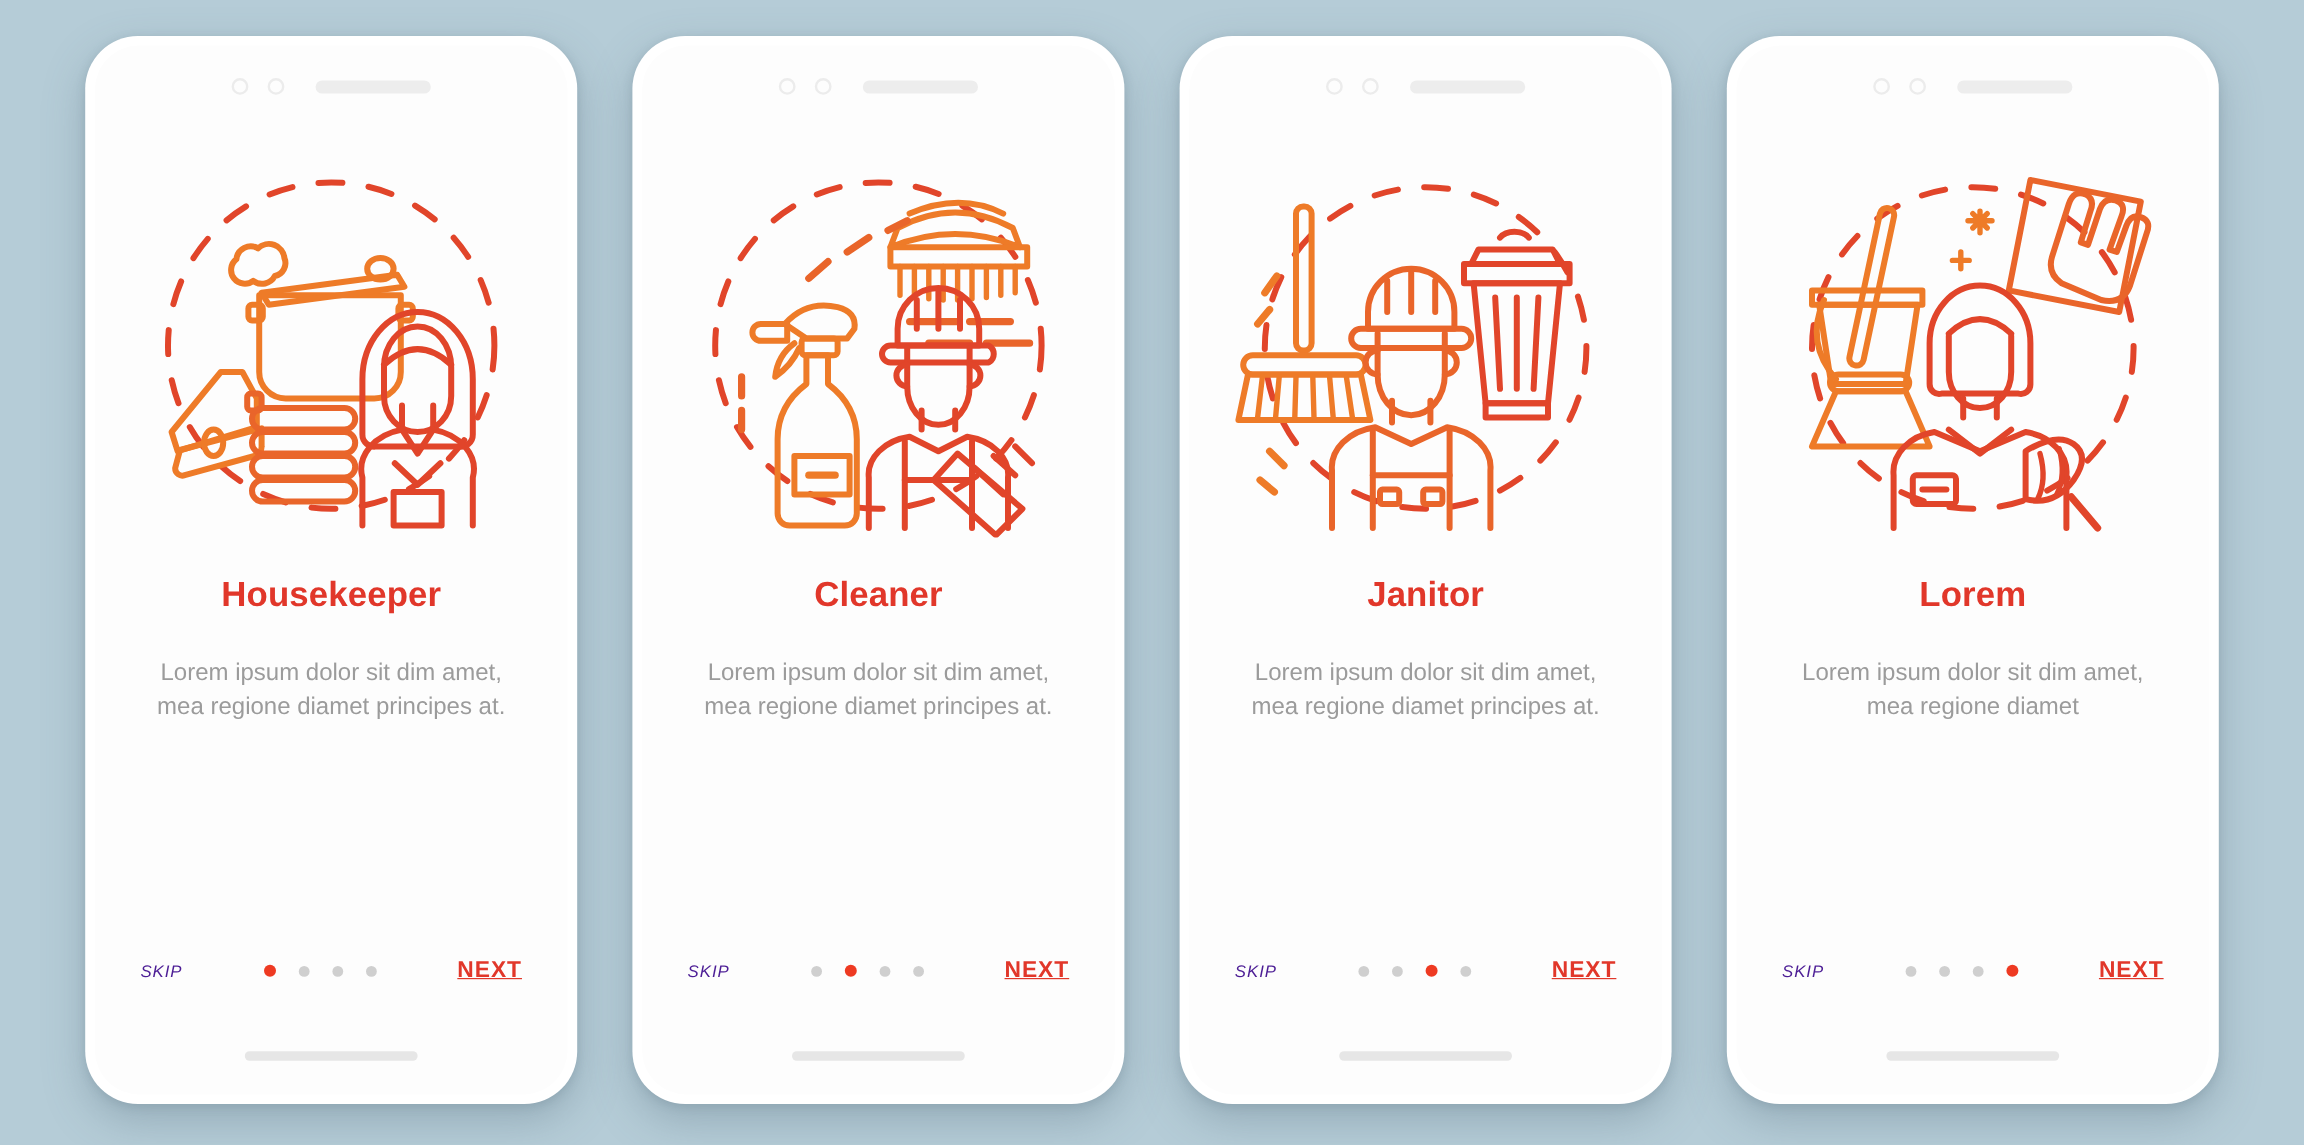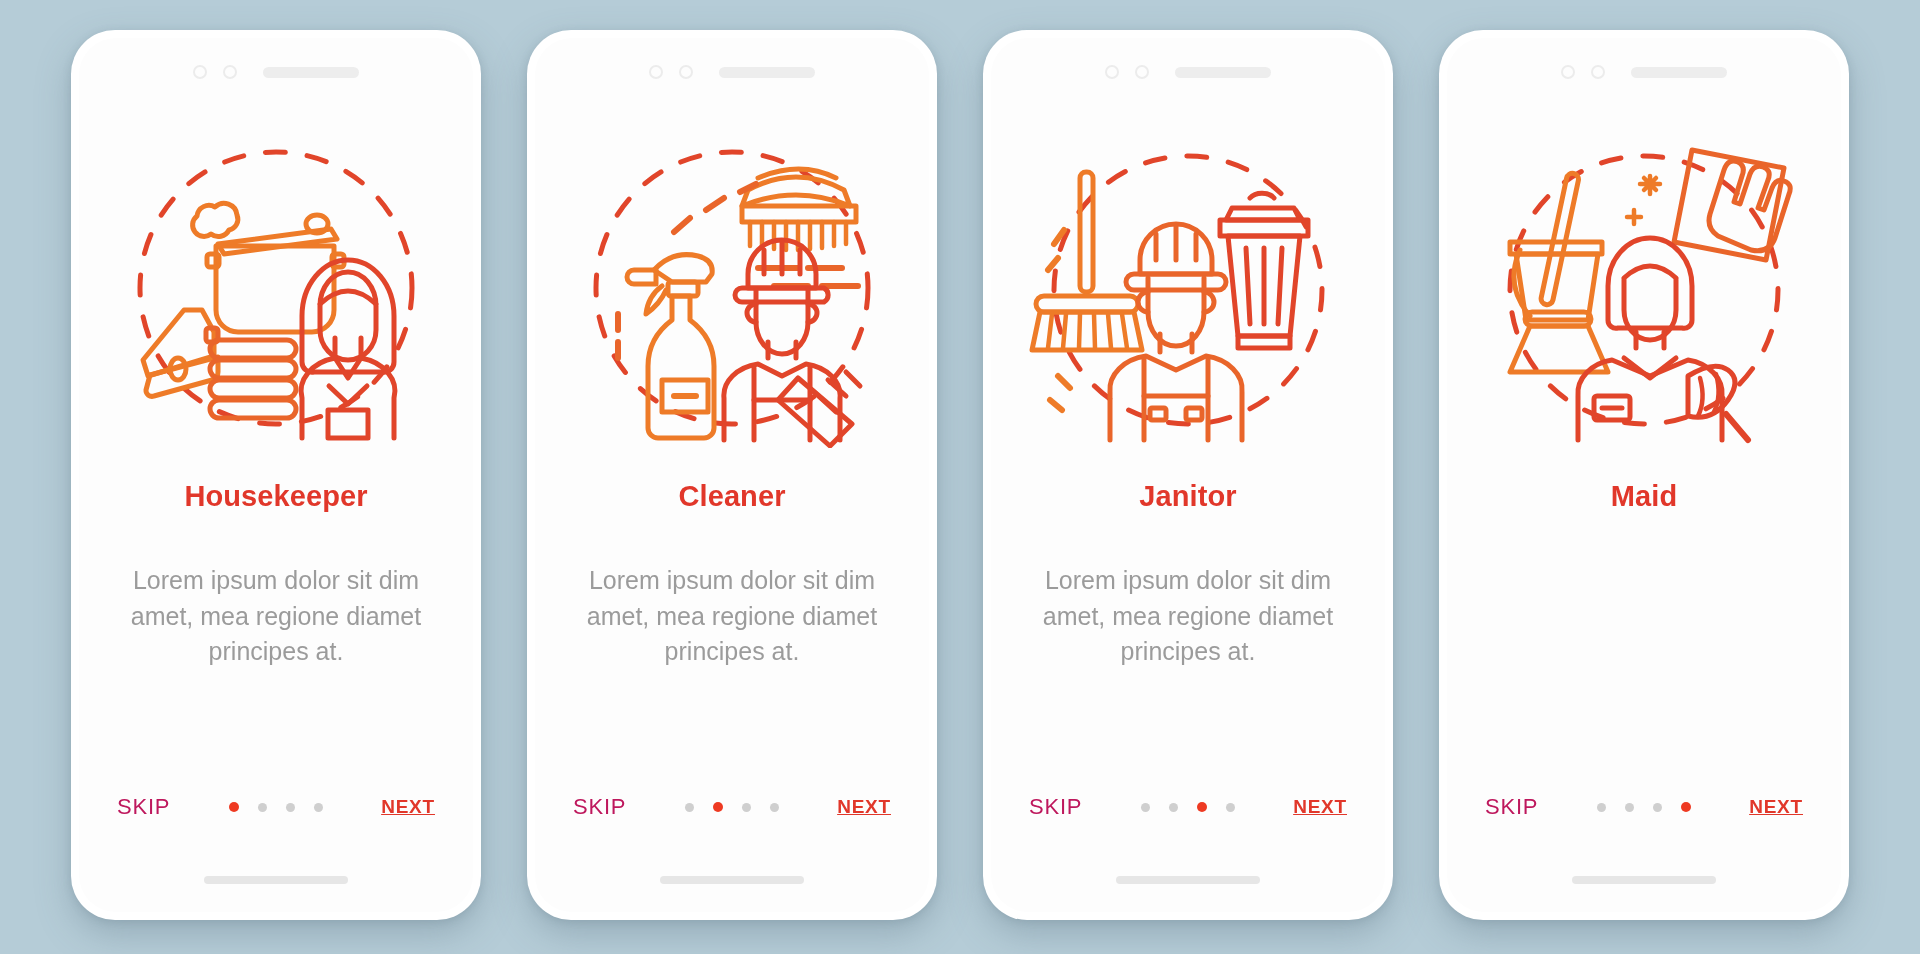--- a/index.html
+++ b/index.html
@@ -79,24 +79,24 @@
   
   .card-title {
     margin-top: 8px;
     font-size: 29px;
     font-weight: 700;
     color: #e1372a;
     letter-spacing: .1px;
     text-align: center;
   }
   .card-desc {
-    margin-top: 26px;
+    margin-top: 10px;
     width: 300px;
     text-align: center;
-    font-size: 25px;
+    font-size: 20px;
     line-height: 1.42;
     color: #9b9b9b;
     font-weight: 400;
   }
 
   
   .cta {
     margin-top: 22px;
     width: 210px;
     height: 48px;
@@ -114,24 +114,25 @@
   .nav {
     position: absolute;
     left: 0; right: 0;
     bottom: 92px;
     display: flex;
     align-items: center;
     justify-content: space-between;
     padding: 0 38px;
   }
   .nav-skip {
-    font-size: 22px;
-    color: #be185d;
+    font-size: 14px;
+    color: #4c1d95;
     letter-spacing: .8px;
     cursor: pointer;
+    font-style: italic;
   }
   .nav-next {
     font-size: 19px;
     color: #e1372a;
     font-weight: 700;
     letter-spacing: .8px;
     cursor: pointer;
     text-decoration: underline;
   }
   .dots { display: flex; align-items: center; gap: 19px; }
@@ -415,21 +416,22 @@
 
           <rect class="ln" x="120" y="268" width="36" height="24" rx="3" stroke="#e1452a" stroke-width="5"></rect>
           <path class="ln" d="M128 280 h20" stroke="#e1452a" stroke-width="5"></path>
 
           <path class="ln" d="M214 248 q26 -16 40 -6 q14 10 0 30 q-16 22 -40 16 z" stroke="#e1452a" stroke-width="5"></path>
           <path class="ln" d="M226 250 q6 22 -2 38 M242 246 q6 22 -2 38" stroke="#e1452a" stroke-width="4.5"></path>
           <path class="ln" d="M252 286 l22 26" stroke="#e1452a" stroke-width="6"></path>
         </svg>
       </div>
 
-      <div class="card-title">Maid</div>
+      <div class="card-title">Lorem</div>
+      <div class="card-desc">Lorem ipsum dolor sit dim amet, mea regione diamet</div>
 
 
       <div class="nav">
         <span class="nav-skip">SKIP</span>
         <span class="dots">
           <span class="dot"></span>
           <span class="dot"></span>
           <span class="dot"></span>
           <span class="dot active"></span>
         </span>

